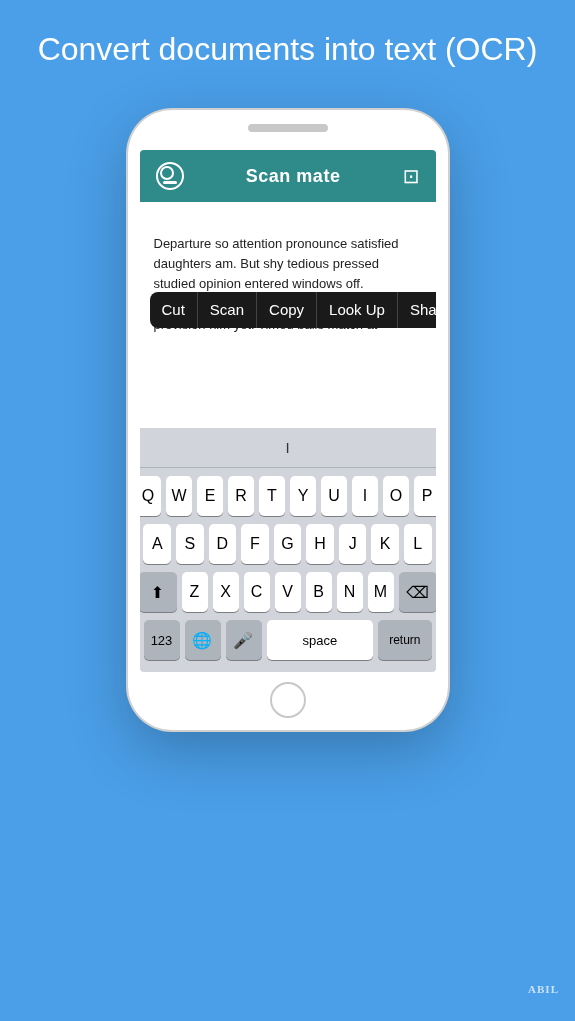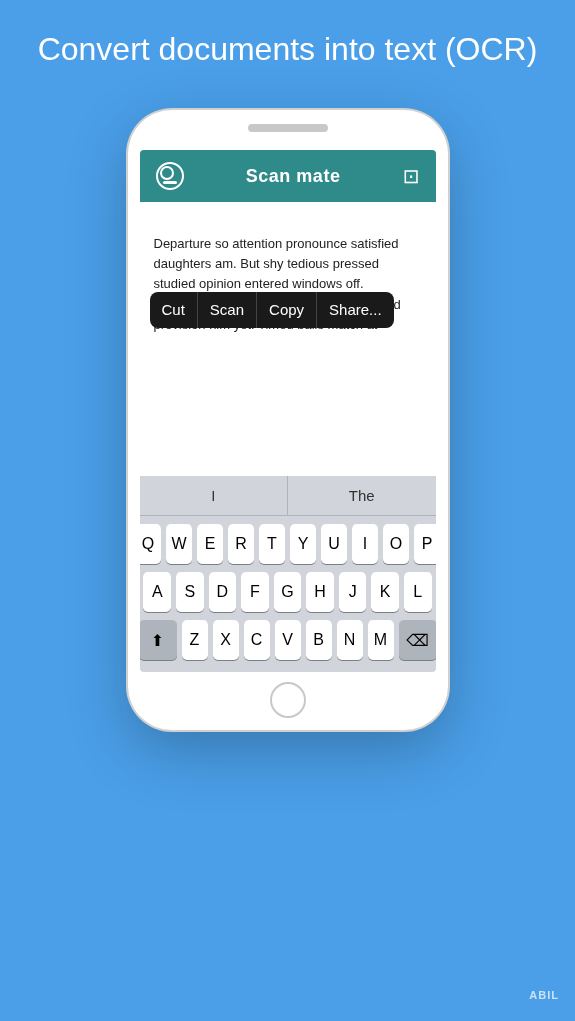--- a/index.html
+++ b/index.html
@@ -243,26 +243,27 @@
 
     .key-mic {
       background: #AEB4BC;
       min-width: 36px;
       max-width: 44px;
     }
 
     
     .watermark {
       position: absolute;
-      bottom: 20px;
+      bottom: 26px;
       right: 16px;
       color: rgba(255,255,255,0.7);
       font-size: 11px;
       font-weight: bold;
       letter-spacing: 1px;
+      font-family: Liberation Serif, serif;
     }
 
     
     .logo-icon {
       width: 28px;
       height: 28px;
       border: 2.5px solid white;
       border-radius: 50%;
       position: relative;
       display: flex;
@@ -310,35 +311,35 @@
       <span class="app-header-camera">⊡</span>
     </div>
 
     <div class="content-area">
 
       
       <div class="context-menu">
         <div class="context-menu-item">Cut</div>
         <div class="context-menu-item">Scan</div>
         <div class="context-menu-item">Copy</div>
+        <div class="context-menu-item">Look Up</div>
         <div class="context-menu-item">Share...</div>
       </div>
 
       
 
       <br>
 
       <div class="text-paragraph">Departure so attention pronounce satisfied daughters am. But shy tedious pressed studied opinion entered windows off. Advantage dependent suspicion convinced provision him yet. Timed balls match at</div>
     </div>
 
     <div class="keyboard-area">
 
       <div class="autocomplete-bar">
         <div class="autocomplete-item">I</div>
-        <div class="autocomplete-item">The</div>
       </div>
 
       <div class="keyboard-rows">
 
         <div class="keyboard-row">
           <div class="key">Q</div>
           <div class="key">W</div>
           <div class="key">E</div>
           <div class="key">R</div>
           <div class="key">T</div>
@@ -366,20 +367,27 @@
           <div class="key">Z</div>
           <div class="key">X</div>
           <div class="key">C</div>
           <div class="key">V</div>
           <div class="key">B</div>
           <div class="key">N</div>
           <div class="key">M</div>
           <div class="key key-delete">⌫</div>
         </div>
 
+        <div class="keyboard-row">
+          <div class="key key-123">123</div>
+          <div class="key key-globe">🌐</div>
+          <div class="key key-mic">🎤</div>
+          <div class="key key-space">space</div>
+          <div class="key key-return">return</div>
+        </div>
 
       </div>
     </div>
 
   </div>
 </div>
 
 <div class="watermark">ABIL</div>
 
 </body></html>

